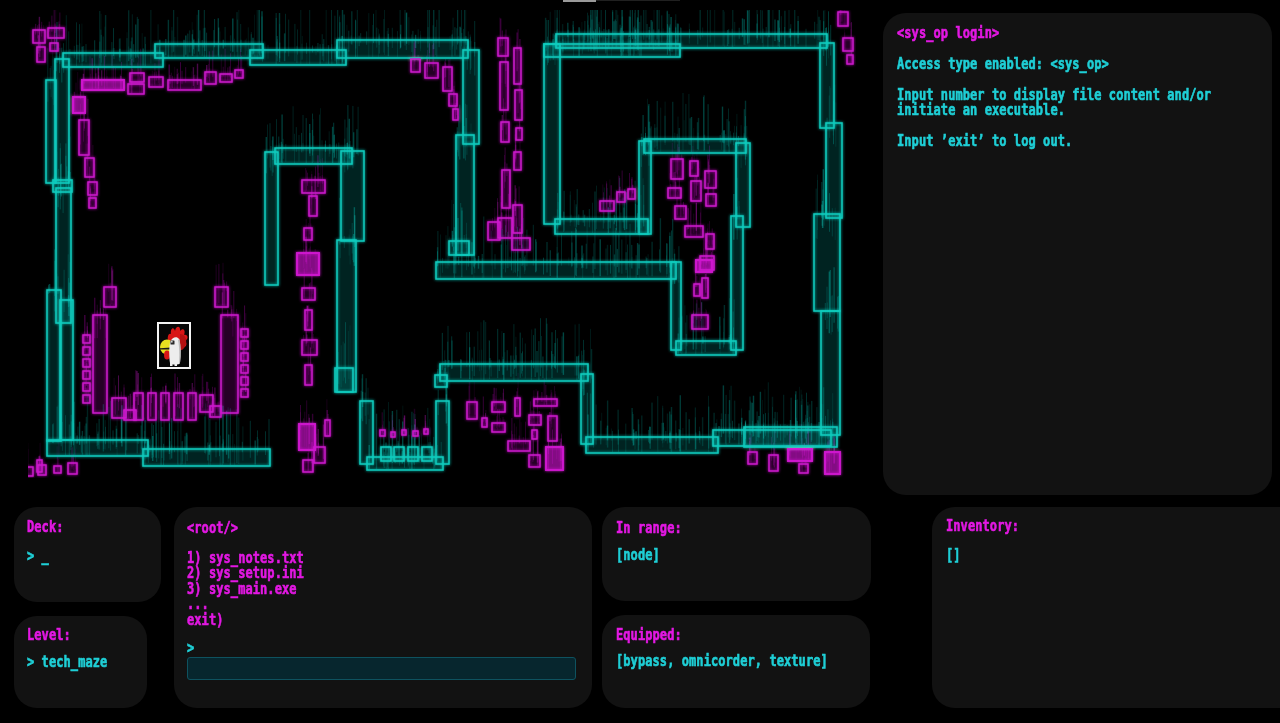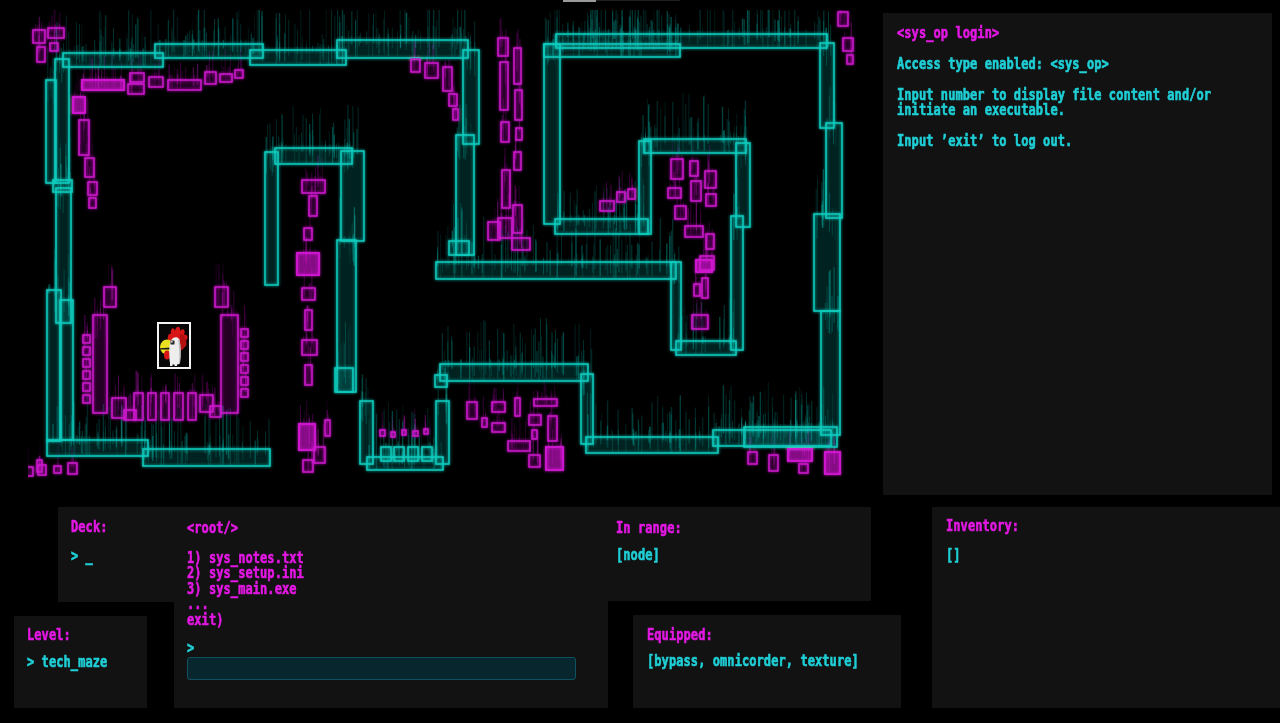--- a/index.html
+++ b/index.html
@@ -1,17 +1,17 @@
 <!DOCTYPE html>
 <html><head>
 <meta charset="utf-8">
 <style>
   html,body{margin:0;padding:0;background:#000;width:1280px;height:723px;overflow:hidden;}
   body{position:relative;font-family:"DejaVu Sans Mono","Liberation Mono",monospace;}
-  .panel{position:absolute;background:#121212;}
+  .panel{position:absolute;background:#121212;border-radius:23px;}
   .tblock{position:absolute;transform:scaleY(1.29);transform-origin:0 0;
           font:bold 12px "DejaVu Sans Mono","Liberation Mono",monospace;
           line-height:12px;letter-spacing:0.08px;white-space:pre;-webkit-text-stroke:0.5px currentColor;}
   .tblock div{height:12px;}
   .m{color:#e318e3;}
   .c{color:#1fcfd6;}
   .line-abs{position:absolute;transform:scaleY(1.29);transform-origin:0 0;
           font:bold 12px "DejaVu Sans Mono","Liberation Mono",monospace;
           line-height:12px;letter-spacing:0.08px;white-space:pre;-webkit-text-stroke:0.5px currentColor;}
   #maze{position:absolute;left:28px;top:10px;width:828px;height:468px;background:#000;}
@@ -2226,43 +2226,43 @@
         <rect x="13.5" y="18.5" width="4" height="4" rx="0.5" fill="#2a2a2a"></rect>
         <rect x="14" y="19" width="1.6" height="1.6" fill="#cfcfcf"></rect>
         <path d="M13,41 l0,3 l2.5,0 l0,-2 l2,0 l0,2 l2.5,0 l0,-3 Z" fill="#ededed"></path>
       </g>
     </svg></div>
 
 <div class="panel" style="left:883px;top:13px;width:389px;height:482px;">
   <div class="tblock" id="terminal-lines" style="left:14px;top:12px;"><div class="m">&lt;sys_op login&gt;</div><div class="c">&nbsp;</div><div class="c">Access type enabled: &lt;sys_op&gt;</div><div class="c">&nbsp;</div><div class="c">Input number to display file content and/or</div><div class="c">initiate an executable.</div><div class="c">&nbsp;</div><div class="c">Input ’exit’ to log out.</div></div>
 </div>
 
-<div class="panel" style="left:14px;top:507px;width:147px;height:95px;margin-left:44px;">
+<div class="panel" style="left:14px;top:507px;width:147px;height:95px;">
   <div class="line-abs m" style="left:13px;top:12px;">Deck:</div>
   <div class="line-abs c" style="left:13px;top:41px;">&gt; _</div>
 </div>
 
 <div class="panel" style="left:14px;top:616px;width:133px;height:92px;">
   <div class="line-abs m" style="left:13px;top:11px;">Level:</div>
   <div class="line-abs c" style="left:13px;top:38px;">&gt; tech_maze</div>
 </div>
 
-<div class="panel" style="left:174px;top:507px;width:418px;height:201px;padding-left:16px;">
+<div class="panel" style="left:174px;top:507px;width:418px;height:201px;">
   <div class="line-abs m" style="left:13px;top:13px;">&lt;root/&gt;</div>
   <div class="tblock m" id="root-items" style="left:13px;top:43px;"><div>1) sys_notes.txt</div><div>2) sys_setup.ini</div><div>3) sys_main.exe</div><div>...</div><div>exit)</div></div>
   <div class="line-abs c" style="left:13px;top:133px;">&gt;</div>
 </div>
 <input id="cmd-input" autocomplete="off" value="" style="">
 
 <div class="panel" style="left:602px;top:507px;width:269px;height:94px;">
   <div class="line-abs m" style="left:14px;top:13px;">In range:</div>
   <div class="line-abs c" style="left:14px;top:40px;">[node]</div>
 </div>
 
-<div class="panel" style="left:602px;top:615px;width:268px;height:93px;margin-left:31px;">
+<div class="panel" style="left:602px;top:615px;width:268px;height:93px;">
   <div class="line-abs m" style="left:14px;top:12px;">Equipped:</div>
   <div class="line-abs c" style="left:14px;top:38px;">[bypass, omnicorder, texture]</div>
 </div>
 
 <div class="panel" style="left:884px;top:507px;width:387px;height:201px;margin-left:48px;">
   <div class="line-abs m" style="left:14px;top:11px;">Inventory:</div>
   <div class="line-abs c" style="left:14px;top:40px;">[]</div>
 </div>
 
 </body></html>

